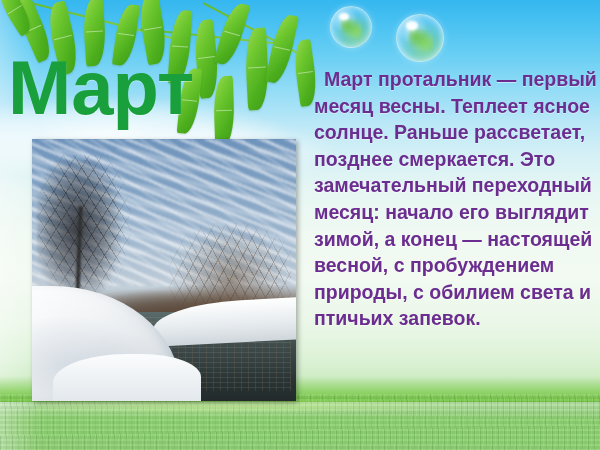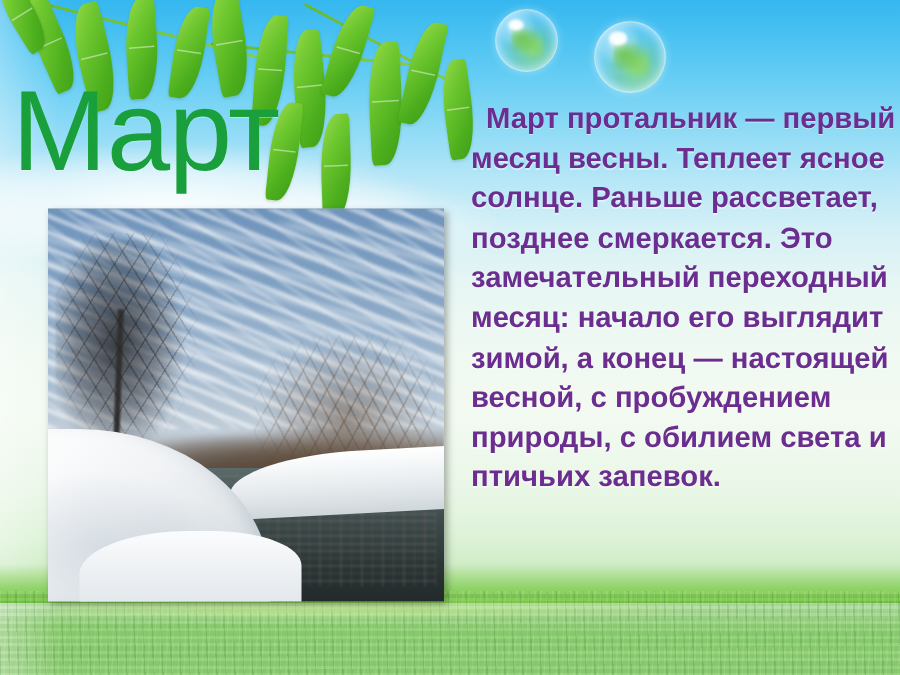--- a/index.html
+++ b/index.html
@@ -135,21 +135,21 @@
       radial-gradient(ellipse at 30% 35%, rgba(110,195,60,0.85) 0%, rgba(110,195,60,0) 58%),
       radial-gradient(ellipse at 70% 62%, rgba(140,215,85,0.8) 0%, rgba(140,215,85,0) 60%);
     filter: blur(1px);
   }
 
   
   .title {
     position: absolute;
     left: 8px; top: 50px;
     font-size: 76px;
-    font-weight: normal;
+    font-weight: bold;
     color: #19a03c;
     letter-spacing: -1px;
     line-height: 1;
     text-shadow: 0 1px 0 rgba(255,255,255,0.35);
     white-space: nowrap;
   }
 
   
   .photo {
     position: absolute;

